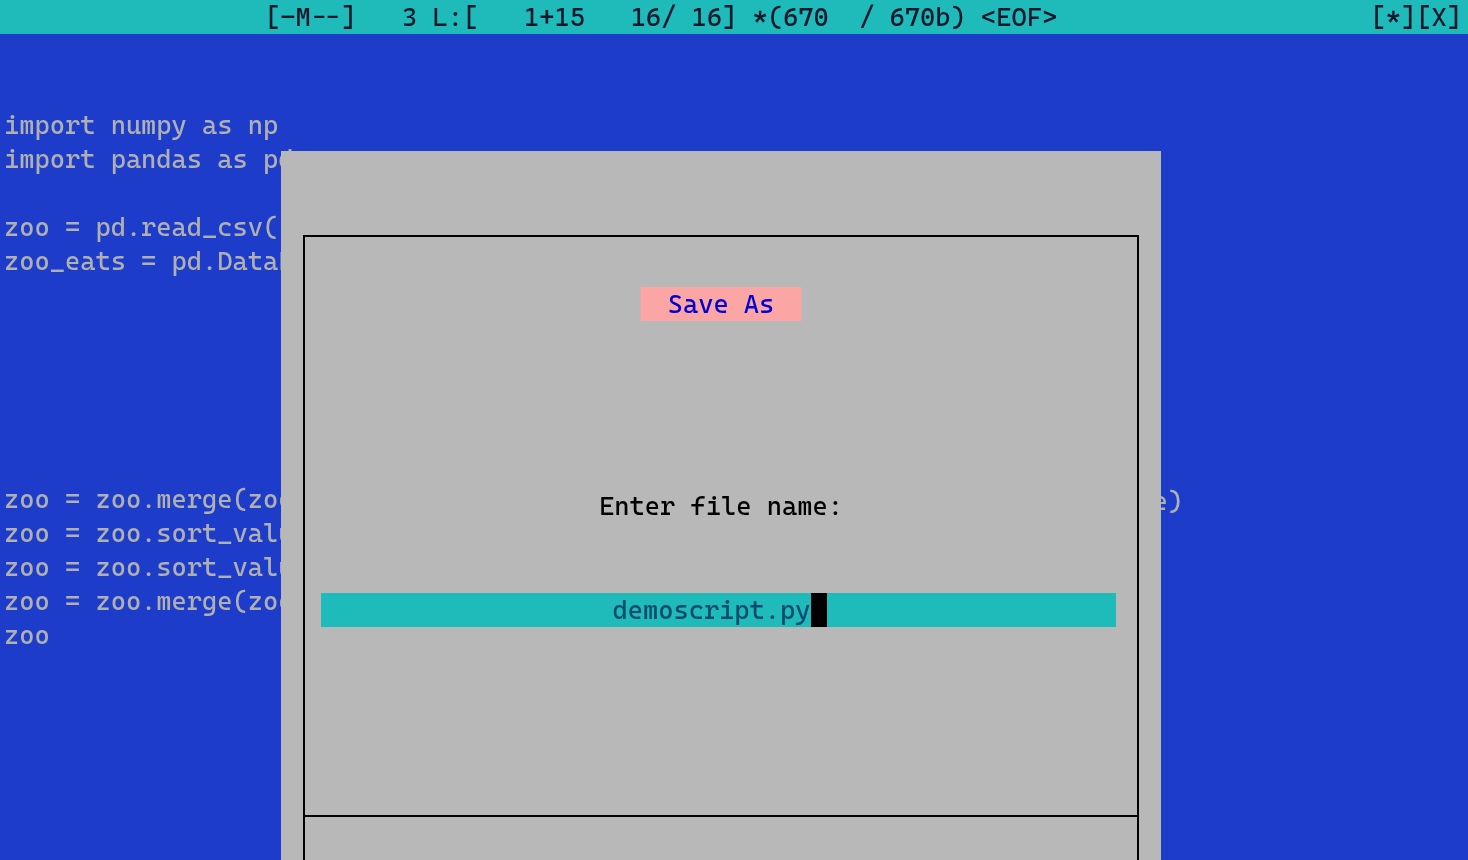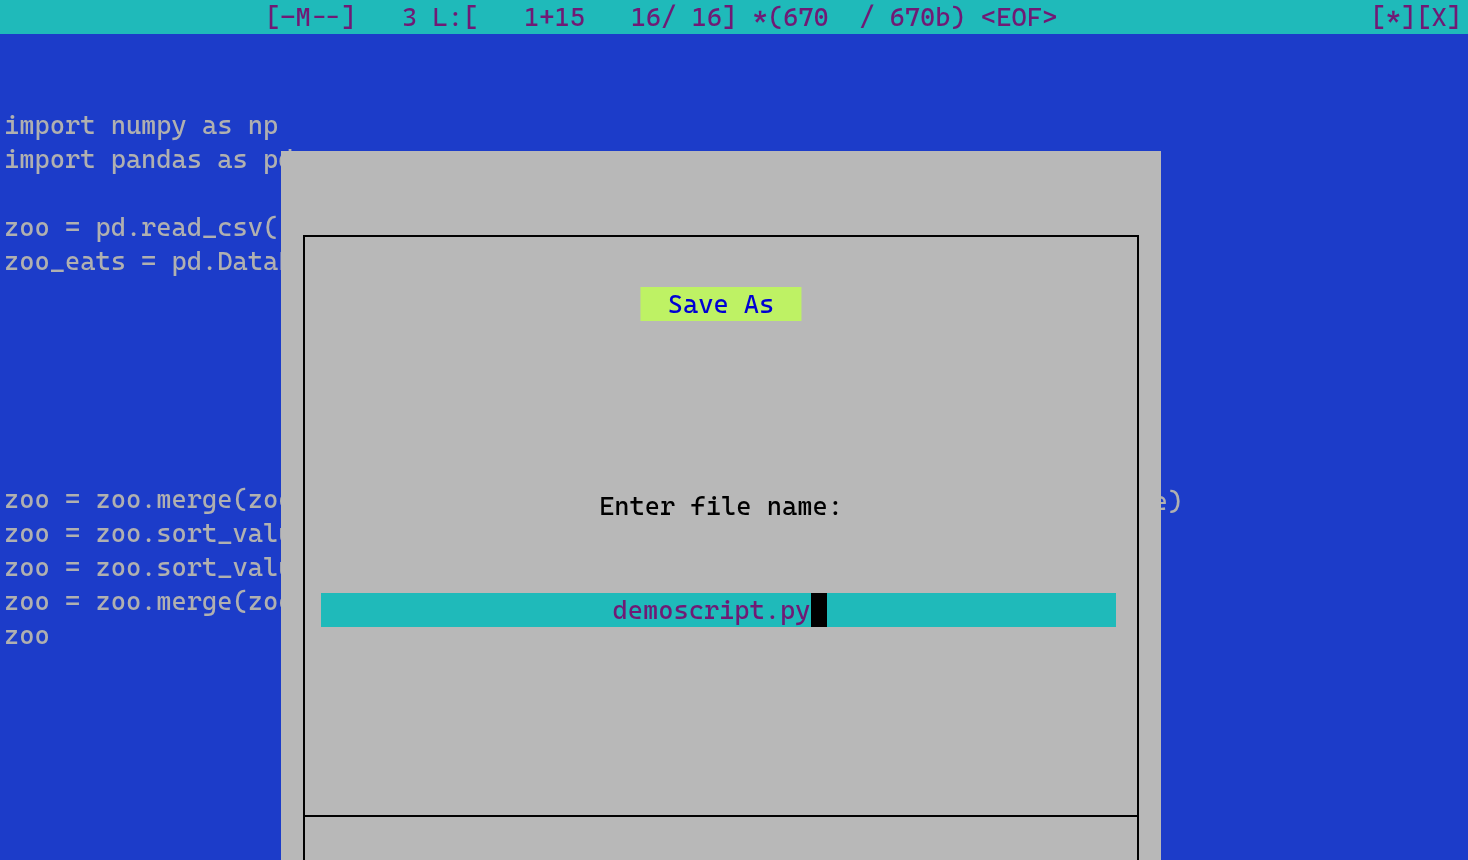--- a/index.html
+++ b/index.html
@@ -14,21 +14,21 @@
   .screen {
     width: 1468px;
     height: 860px;
     background: #1c3cc9;
     position: relative;
     display: flex;
     flex-direction: column;
   }
   .top-bar {
     background: #1fbaba;
-    color: #701a75;
+    color: #0f172a;
     height: 34px;
     line-height: 34px;
     white-space: pre;
     display: flex;
   }
   .top-bar .left { flex: 0 0 auto; padding-left: 265px; }
   .top-bar .right { margin-left: auto; padding-right: 6px; }
   .editor {
     flex: 1;
     color: #b0b0b0;
@@ -51,40 +51,40 @@
   }
   .dialog .title-wrap {
     position: relative;
     height: 0;
   }
   .dialog .title {
     position: absolute;
     top: -18px;
     left: 50%;
     transform: translateX(-50%);
-    background: #bef264;
+    background: #fca5a5;
     color: #0000d4;
     padding: 0 12px;
     white-space: pre;
   }
   .dialog .section {
     padding: 14px 16px 18px 16px;
     text-align: center;
   }
   .dialog .section.border-top { border-top: 2px solid #000; }
   .dialog .input-row {
     background: #1fbaba;
     color: #000;
     width: 795px;
     height: 34px;
     line-height: 34px;
     white-space: pre;
     margin-top: 2px;
   }
-  .dialog .input-text { background: #1fbaba; color:#701a75; padding-left:2px;margin-top:35px; }
+  .dialog .input-text { background: #1fbaba; color:#0c4a6e; padding-left:2px;margin-top:35px; }
   .dialog .input-cursor { background: #000; color:#000; display:inline-block; width:16px; height:34px; vertical-align:top; }
   .code-overflow {
     position: absolute;
     right: 285px;
     top: 450px;
     color: #b0b0b0;
     white-space: pre;
     line-height: 34px;
   }
 </style>

